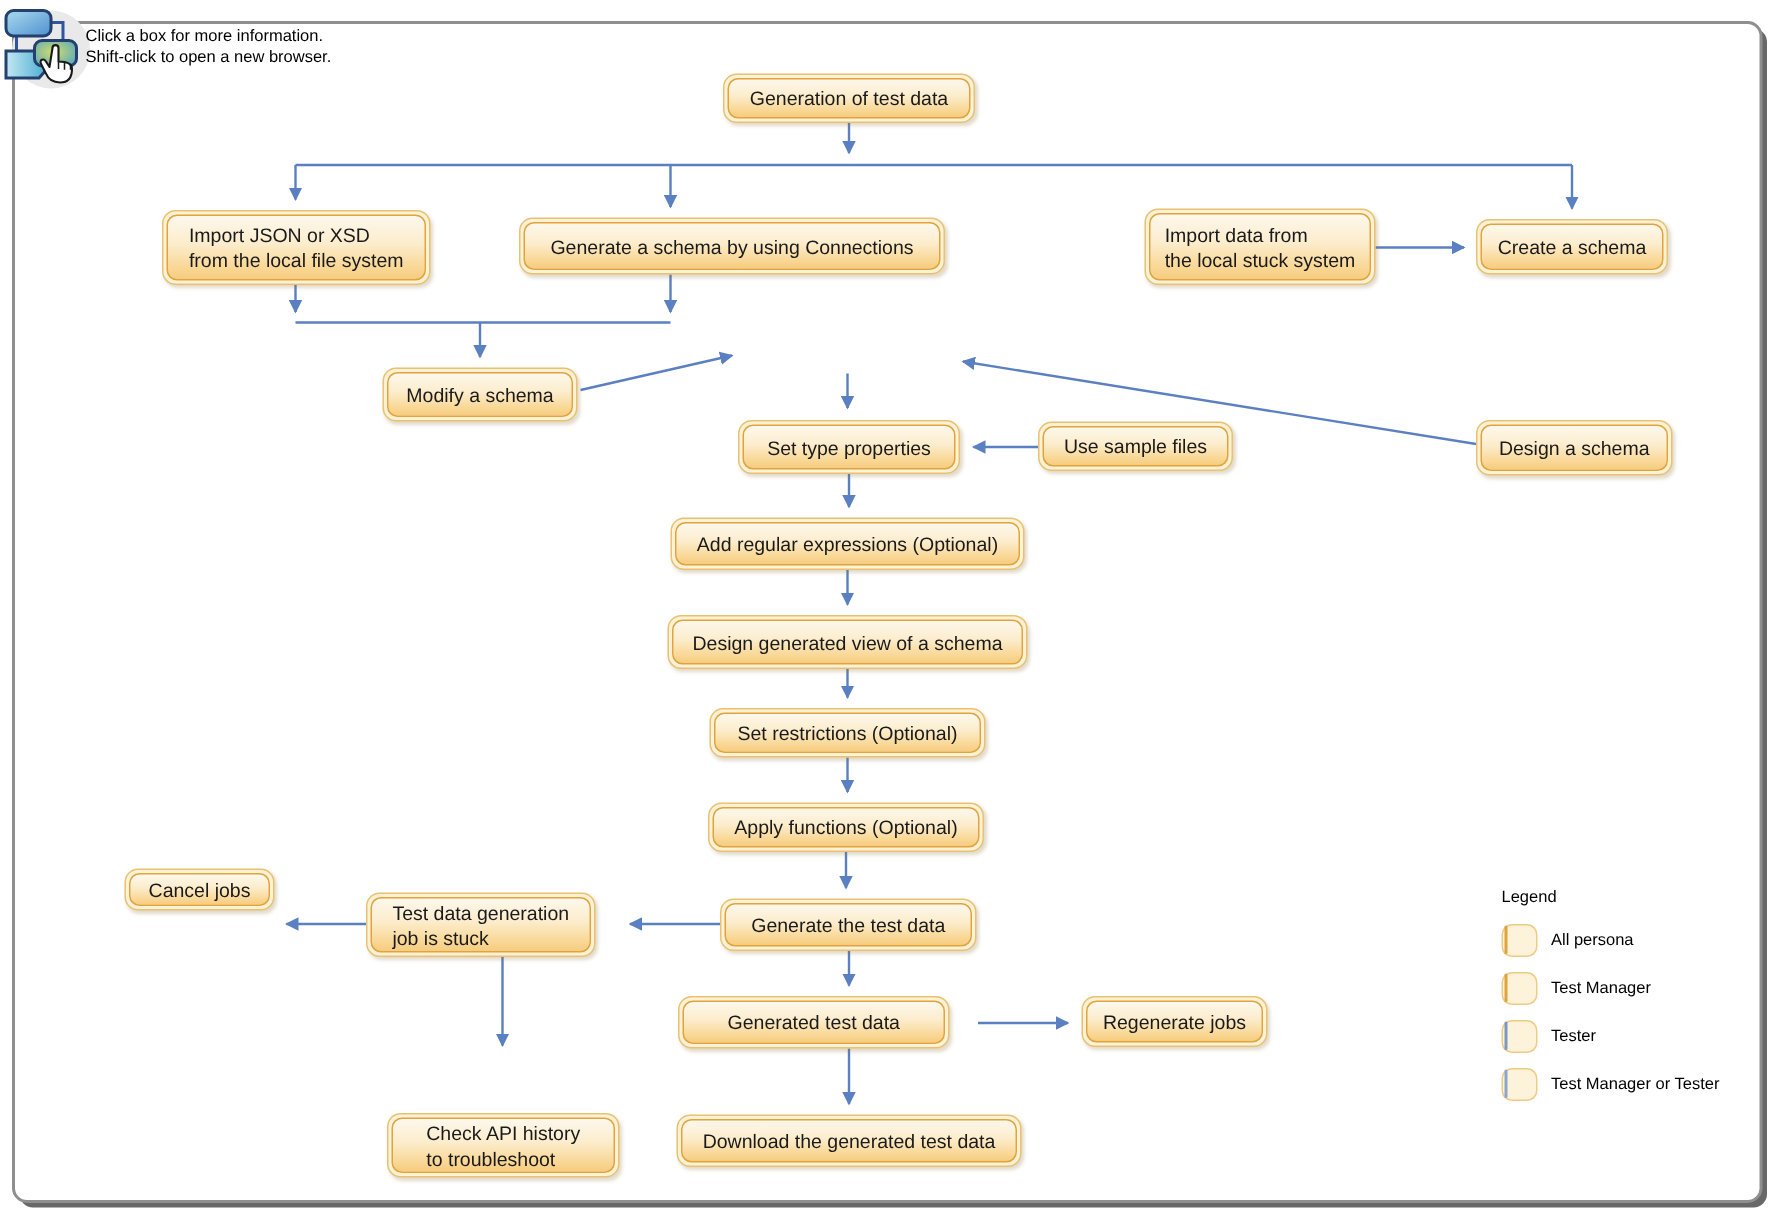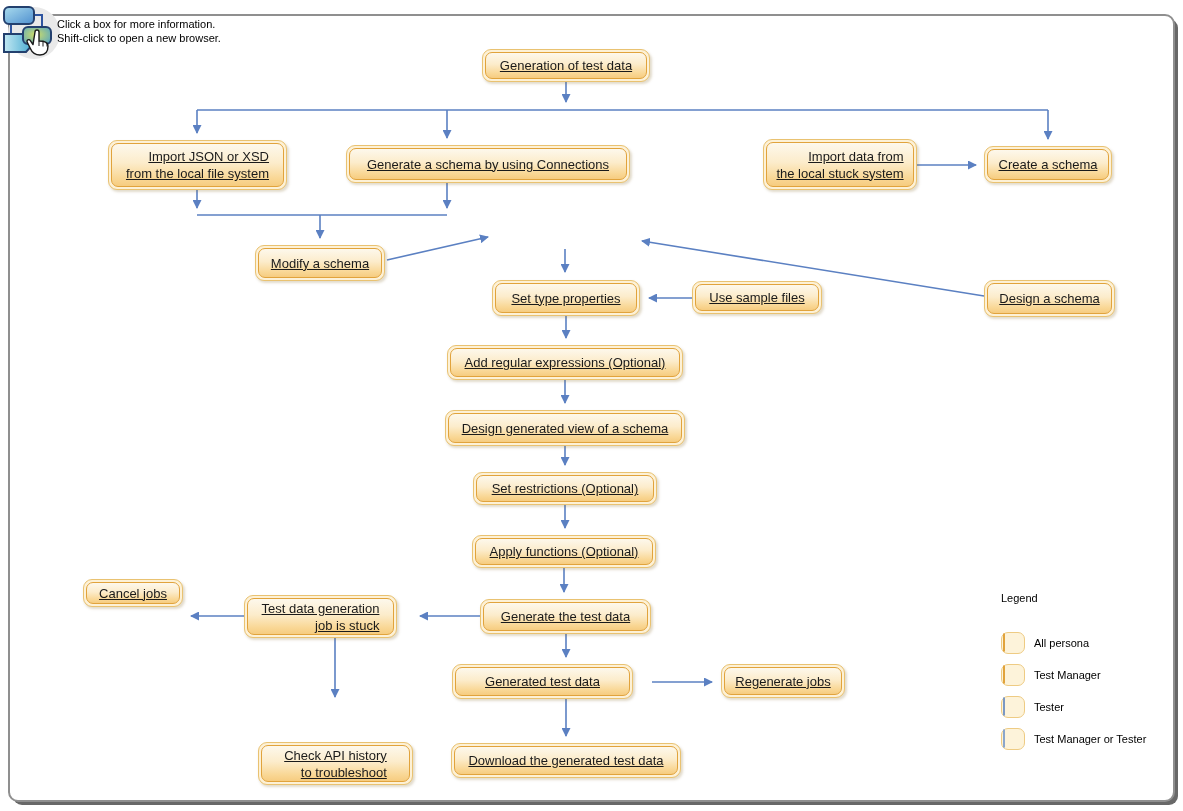--- a/index.html
+++ b/index.html
@@ -19,28 +19,28 @@
     box-shadow:1.5px 2px 2.5px rgba(140,110,50,0.25);
     cursor:pointer;
   }
   .node-inner{
     box-sizing:border-box;width:100%;height:100%;
     border:1px solid #e1a33c;border-radius:7px;
     background:linear-gradient(to bottom,#fdf8ec 0%,#fceccb 45%,#f9d795 82%,#f6cc80 100%);
     display:flex;align-items:center;justify-content:center;
   }
   .node-label{
-    display:block;white-space:pre;text-align:right;
-    font-size:13px;line-height:17px;color:#1a1a1a;text-decoration:underline;
+    display:block;white-space:pre;text-align:left;
+    font-size:13px;line-height:17px;color:#1a1a1a;
   }
   .instructions{
     position:absolute;left:57px;top:17px;font-size:11px;line-height:14px;color:#000;
   }
   .legend{position:absolute;left:1001px;top:592px;}
-  .legend-title{font-size:11px;color:#000;margin-bottom:28px;}
+  .legend-title{font-size:11px;color:#000;margin-bottom:12px;}
   .legend-item{display:flex;align-items:center;height:22px;margin-bottom:10px;}
   .swatch{
     box-sizing:border-box;width:24px;height:22px;border:1px solid #eecb83;border-radius:7px;
     padding:1px;background:#fdf3da;
   }
   .swatch-inner{width:100%;height:100%;box-sizing:border-box;border-radius:5px;border:1px solid #e1a33c;}
   .sw-all .swatch-inner{background:linear-gradient(to bottom,#fdf4de,#fae0a8);}
   .sw-tm .swatch-inner{background:linear-gradient(to bottom,#fbd78a,#f3a62e);}
   .sw-tester .swatch-inner{border-color:#7a98c4;background:linear-gradient(to bottom,#b9d0ea,#6f9cd2);}
   .sw-tmt .swatch-inner{border-color:#8aa6cc;background:linear-gradient(to bottom,#eff5fc,#d4e2f3);}

